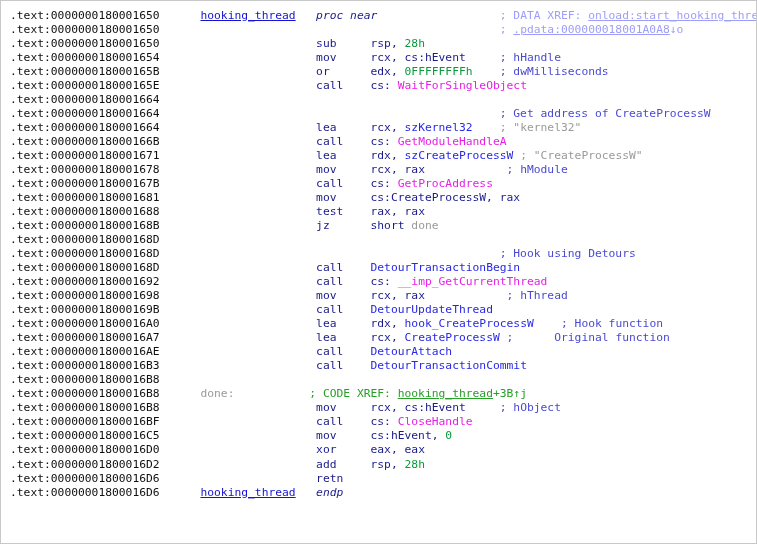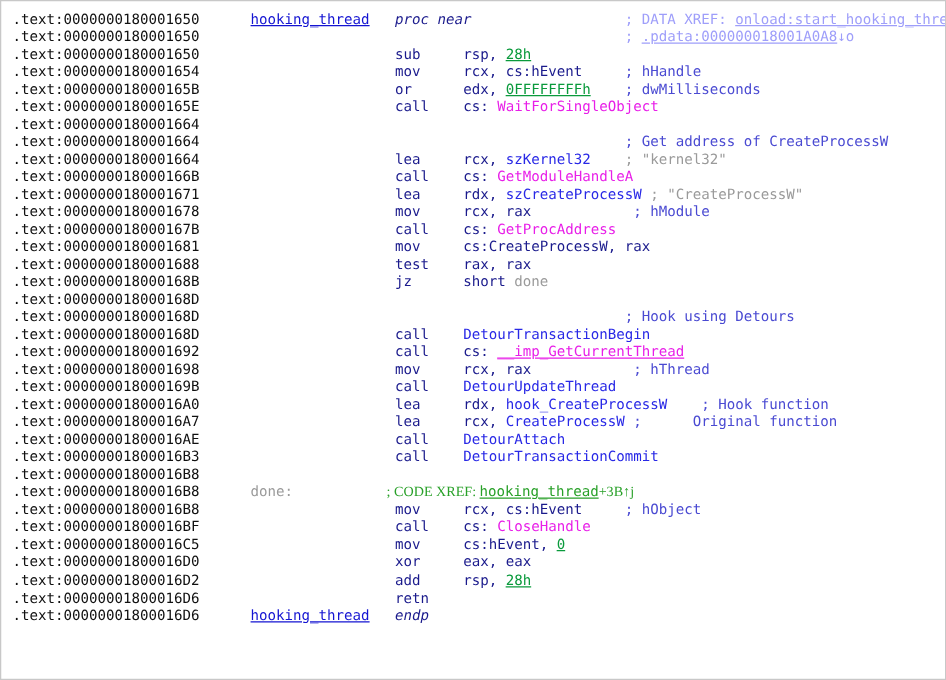--- a/index.html
+++ b/index.html
@@ -34,28 +34,28 @@
     display: block;
   }
   
   .addr    { color: #101010; }            
   .name    { color: #1414d2; text-decoration: underline; }  
   .label   { color: #9a9a9a; }            
   .mnem    { color: #1a1a8c; }            
   .reg     { color: #1a1a8c; }            
   .seg     { color: #1a1a8c; }            
   .api     { color: #e81ee8; text-align: right; }            
-  .apiu    { color: #e81ee8; text-decoration: underline; }  
-  .imm     { color: #0a9a3c; text-decoration: underline; }            
+  .apiu    { color: #e81ee8; }  
+  .imm     { color: #0a9a3c; }            
   .func    { color: #2828e6; margin-top: 25px; }            
   .sym     { color: #2828e6; margin-top: 28px; }            
   .str     { color: #9a9a9a; }            
   .xrefd   { color: #9e9efa; }            
   .xrefdu  { color: #9e9efa; text-decoration: underline; }
-  .xrefc   { color: #28a028; font-family: Liberation Serif, serif; }            
+  .xrefc   { color: #28a028; }            
   .xrefcu  { color: #28a028; text-decoration: underline; }
   .cmt     { color: #4a4ad2; }            
   .plain   { color: #1a1a8c; font-style: italic; }
 </style>
 </head>
 <body>
 
 <div id="ida-window">
   <div id="listing"><div class="ln"><span class="addr">.text:0000000180001650</span>      <span class="name">hooking_thread</span>   <span class="plain">proc near</span>                  <span class="xrefd">; DATA XREF: </span><span class="xrefdu">onload:start_hooking_thread</span></div><div class="ln"><span class="addr">.text:0000000180001650</span>                                                  <span class="xrefd">; </span><span class="xrefdu">.pdata:000000018001A0A8</span><span class="xrefd">↓o</span></div><div class="ln"><span class="addr">.text:0000000180001650</span>                       <span class="mnem">sub</span>     <span class="reg">rsp,</span> <span class="imm">28h</span></div><div class="ln"><span class="addr">.text:0000000180001654</span>                       <span class="mnem">mov</span>     <span class="reg">rcx,</span> <span class="seg">cs:hEvent</span>     <span class="cmt">; hHandle</span></div><div class="ln"><span class="addr">.text:000000018000165B</span>                       <span class="mnem">or</span>      <span class="reg">edx,</span> <span class="imm">0FFFFFFFFh</span>    <span class="cmt">; dwMilliseconds</span></div><div class="ln"><span class="addr">.text:000000018000165E</span>                       <span class="mnem">call</span>    <span class="seg">cs:</span> <span class="api">WaitForSingleObject</span></div><div class="ln"><span class="addr">.text:0000000180001664</span></div><div class="ln"><span class="addr">.text:0000000180001664</span>                                                  <span class="cmt">; Get address of CreateProcessW</span></div><div class="ln"><span class="addr">.text:0000000180001664</span>                       <span class="mnem">lea</span>     <span class="reg">rcx,</span> <span class="sym">szKernel32</span>    <span class="str">; "kernel32"</span></div><div class="ln"><span class="addr">.text:000000018000166B</span>                       <span class="mnem">call</span>    <span class="seg">cs:</span> <span class="api">GetModuleHandleA</span></div><div class="ln"><span class="addr">.text:0000000180001671</span>                       <span class="mnem">lea</span>     <span class="reg">rdx,</span> <span class="sym">szCreateProcessW</span> <span class="str">; "CreateProcessW"</span></div><div class="ln"><span class="addr">.text:0000000180001678</span>                       <span class="mnem">mov</span>     <span class="reg">rcx,</span> <span class="reg">rax</span>            <span class="cmt">; hModule</span></div><div class="ln"><span class="addr">.text:000000018000167B</span>                       <span class="mnem">call</span>    <span class="seg">cs:</span> <span class="api">GetProcAddress</span></div><div class="ln"><span class="addr">.text:0000000180001681</span>                       <span class="mnem">mov</span>     <span class="seg">cs:CreateProcessW,</span> <span class="reg">rax</span></div><div class="ln"><span class="addr">.text:0000000180001688</span>                       <span class="mnem">test</span>    <span class="reg">rax,</span> <span class="reg">rax</span></div><div class="ln"><span class="addr">.text:000000018000168B</span>                       <span class="mnem">jz</span>      <span class="mnem">short</span> <span class="label">done</span></div><div class="ln"><span class="addr">.text:000000018000168D</span></div><div class="ln"><span class="addr">.text:000000018000168D</span>                                                  <span class="cmt">; Hook using Detours</span></div><div class="ln"><span class="addr">.text:000000018000168D</span>                       <span class="mnem">call</span>    <span class="func">DetourTransactionBegin</span></div><div class="ln"><span class="addr">.text:0000000180001692</span>                       <span class="mnem">call</span>    <span class="seg">cs:</span> <span class="apiu">__imp_GetCurrentThread</span></div><div class="ln"><span class="addr">.text:0000000180001698</span>                       <span class="mnem">mov</span>     <span class="reg">rcx,</span> <span class="reg">rax</span>            <span class="cmt">; hThread</span></div><div class="ln"><span class="addr">.text:000000018000169B</span>                       <span class="mnem">call</span>    <span class="func">DetourUpdateThread</span></div><div class="ln"><span class="addr">.text:00000001800016A0</span>                       <span class="mnem">lea</span>     <span class="reg">rdx,</span> <span class="sym">hook_CreateProcessW</span>    <span class="cmt">; Hook function</span></div><div class="ln"><span class="addr">.text:00000001800016A7</span>                       <span class="mnem">lea</span>     <span class="reg">rcx,</span> <span class="sym">CreateProcessW</span> <span class="cmt">;      Original function</span></div><div class="ln"><span class="addr">.text:00000001800016AE</span>                       <span class="mnem">call</span>    <span class="func">DetourAttach</span></div><div class="ln"><span class="addr">.text:00000001800016B3</span>                       <span class="mnem">call</span>    <span class="func">DetourTransactionCommit</span></div><div class="ln"><span class="addr">.text:00000001800016B8</span></div><div class="ln"><span class="addr">.text:00000001800016B8</span>      <span class="label">done:</span>           <span class="xrefc">; CODE XREF: </span><span class="xrefcu">hooking_thread</span><span class="xrefc">+3B↑j</span></div><div class="ln"><span class="addr">.text:00000001800016B8</span>                       <span class="mnem">mov</span>     <span class="reg">rcx,</span> <span class="seg">cs:hEvent</span>     <span class="cmt">; hObject</span></div><div class="ln"><span class="addr">.text:00000001800016BF</span>                       <span class="mnem">call</span>    <span class="seg">cs:</span> <span class="api">CloseHandle</span></div><div class="ln"><span class="addr">.text:00000001800016C5</span>                       <span class="mnem">mov</span>     <span class="seg">cs:hEvent,</span> <span class="imm">0</span></div><div class="ln"><span class="addr">.text:00000001800016D0</span>                       <span class="mnem">xor</span>     <span class="reg">eax,</span> <span class="reg">eax</span></div><div class="ln"><span class="addr">.text:00000001800016D2</span>                       <span class="mnem">add</span>     <span class="reg">rsp,</span> <span class="imm">28h</span></div><div class="ln"><span class="addr">.text:00000001800016D6</span>                       <span class="mnem">retn</span></div><div class="ln"><span class="addr">.text:00000001800016D6</span>      <span class="name">hooking_thread</span>   <span class="plain">endp</span></div></div>
 </div>

